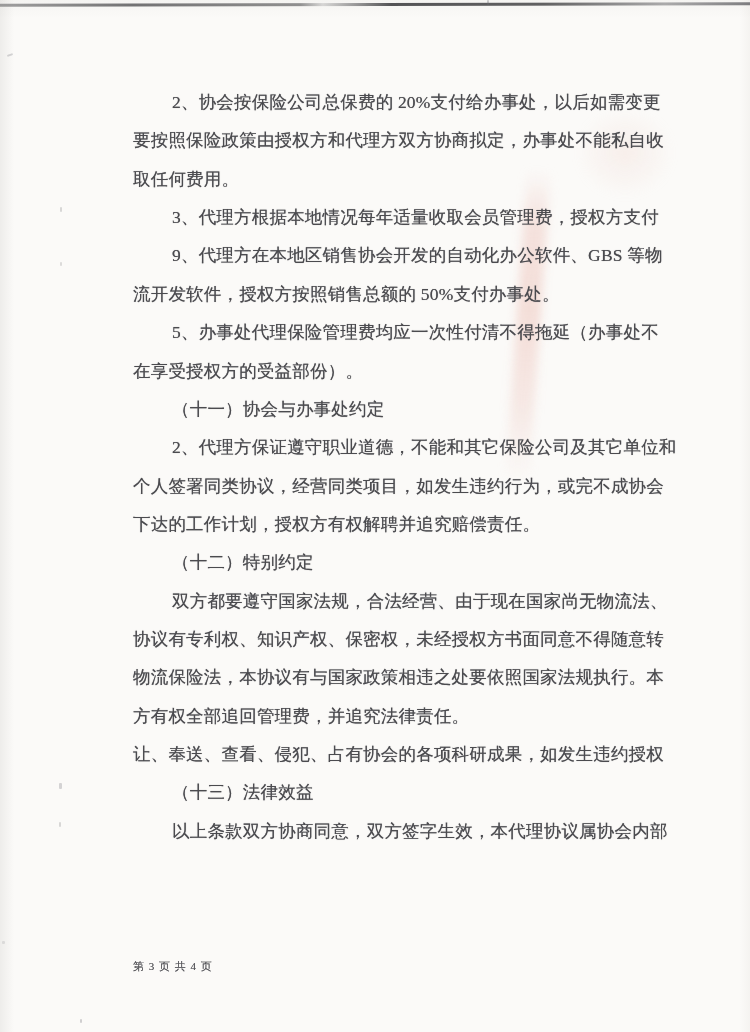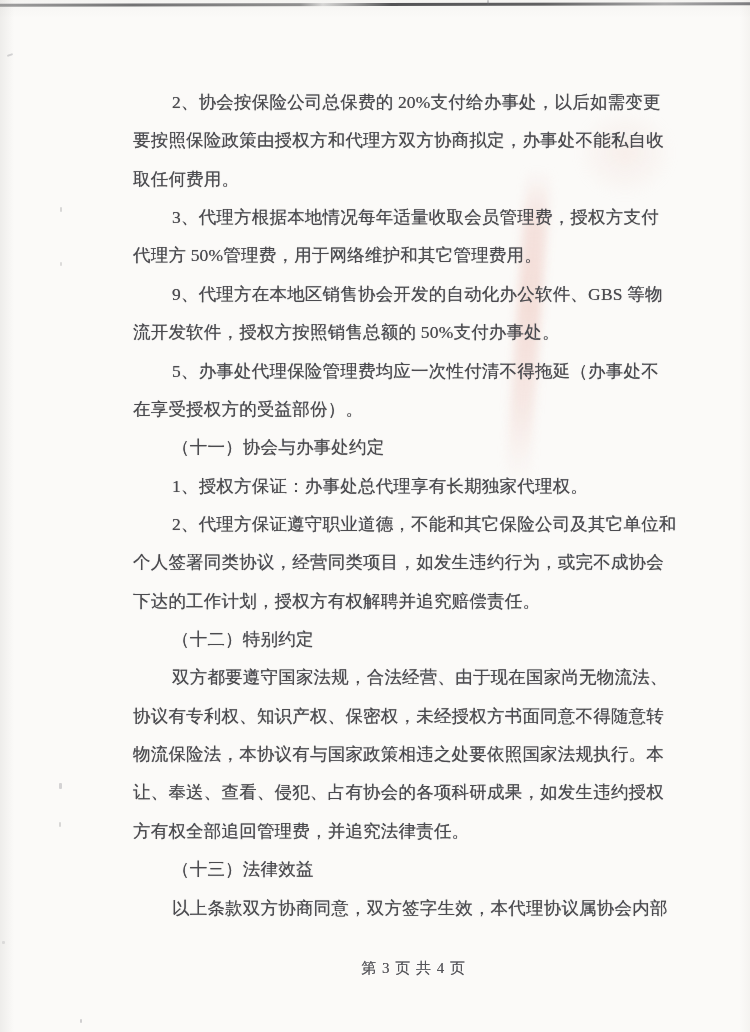--- a/index.html
+++ b/index.html
@@ -76,24 +76,23 @@
     line-height: 38.36px;
     font-size: 17.5px;
     letter-spacing: 0.2px;
     white-space: nowrap;
     color: #4b4b4f;
     text-shadow: 0 0 0.7px rgba(75,75,80,0.75);
   }
   .line.indent { padding-left: 39px; }
   .page-footer {
     position: absolute;
-    left: 150px; top: 959px;
+    left: 133px; top: 959px;
     width: 527px;
-    text-align: center;
-    font-size: 15px;
+    font-size: 11px;
     letter-spacing: 1px;
     color: #55555a;
     text-shadow: 0 0 0.5px rgba(85,85,90,0.7);
   }
 </style>
 </head>
 <body>
 
 <div class="page">
 
@@ -108,35 +107,33 @@
   <div class="speck" style="left:59px;top:822px;width:2px;height:5px;opacity:.45"></div>
   <div class="speck" style="left:487px;top:0;width:2px;height:5px;opacity:.6"></div>
   <div class="speck" style="left:80px;top:1019px;width:2px;height:4px;opacity:.55"></div>
   <div class="speck" style="left:2px;top:941px;width:3px;height:3px;opacity:.3"></div>
 
   <div class="text-block">
     <div class="line indent">2、协会按保险公司总保费的 20%支付给办事处，以后如需变更</div>
     <div class="line">要按照保险政策由授权方和代理方双方协商拟定，办事处不能私自收</div>
     <div class="line">取任何费用。</div>
     <div class="line indent">3、代理方根据本地情况每年适量收取会员管理费，授权方支付</div>
-    <div class="line">代理方 50%管理费，用于网络维护和其它管理费用。</div>
     <div class="line indent">9、代理方在本地区销售协会开发的自动化办公软件、GBS 等物</div>
     <div class="line">流开发软件，授权方按照销售总额的 50%支付办事处。</div>
     <div class="line indent">5、办事处代理保险管理费均应一次性付清不得拖延（办事处不</div>
     <div class="line">在享受授权方的受益部份）。</div>
     <div class="line indent">（十一）协会与办事处约定</div>
-    <div class="line indent">1、授权方保证：办事处总代理享有长期独家代理权。</div>
     <div class="line indent">2、代理方保证遵守职业道德，不能和其它保险公司及其它单位和</div>
     <div class="line">个人签署同类协议，经营同类项目，如发生违约行为，或完不成协会</div>
     <div class="line">下达的工作计划，授权方有权解聘并追究赔偿责任。</div>
     <div class="line indent">（十二）特别约定</div>
     <div class="line indent">双方都要遵守国家法规，合法经营、由于现在国家尚无物流法、</div>
     <div class="line">协议有专利权、知识产权、保密权，未经授权方书面同意不得随意转</div>
     <div class="line">物流保险法，本协议有与国家政策相违之处要依照国家法规执行。本</div>
+    <div class="line">方有权全部追回管理费，并追究法律责任。</div>
     <div class="line">让、奉送、查看、侵犯、占有协会的各项科研成果，如发生违约授权</div>
-    <div class="line">方有权全部追回管理费，并追究法律责任。</div>
     <div class="line indent">（十三）法律效益</div>
     <div class="line indent">以上条款双方协商同意，双方签字生效，本代理协议属协会内部</div>
   </div>
 
   <div class="page-footer">第 3 页 共 4 页</div>
 
 </div>
 
 </body></html>

